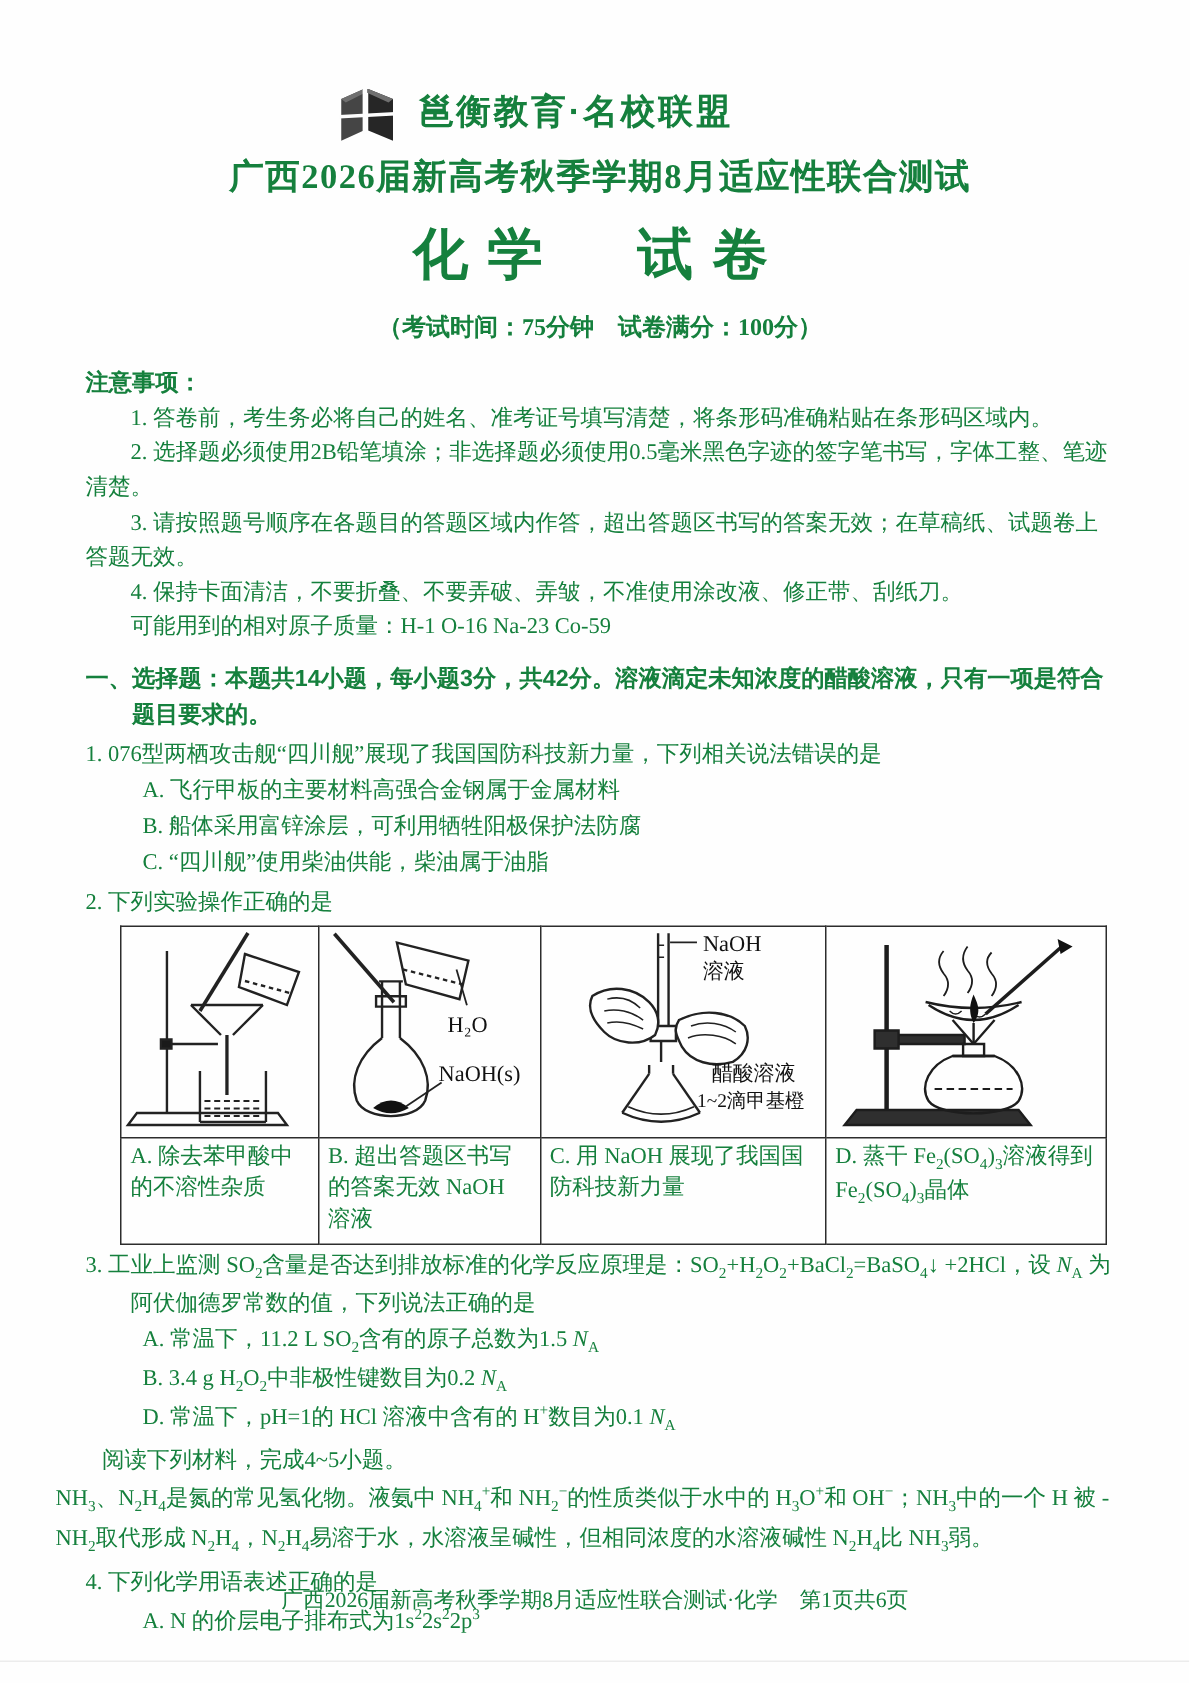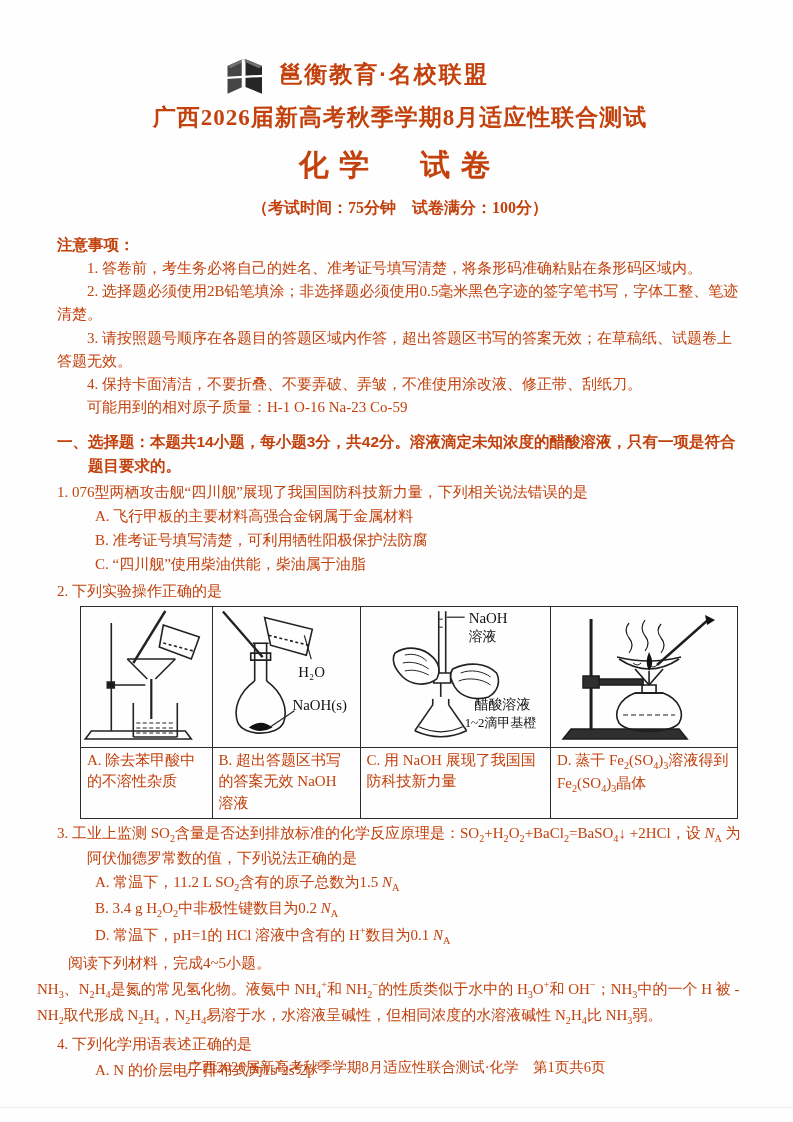--- a/index.html
+++ b/index.html
@@ -1,31 +1,31 @@
 <!DOCTYPE html>
 <html><head>
 <meta charset="utf-8">
 <style>
   html,body{margin:0;padding:0;background:#ffffff;}
   .page{
     position:relative;
     width:793px;height:1122px;
     background:#fefefe;
-    color:#c2410c;
+    color:#15803d;
     font-family:"Liberation Serif","DejaVu Serif",serif;
     font-size:15px;line-height:1.55;
     overflow:hidden;
     margin:0 auto;
   }
   .content{padding:54px 50px 0 57px;}
   
   .brand-row{display:flex;align-items:center;justify-content:center;gap:12px;margin-right:90px;}
   .brand-text{font-family:"Liberation Sans","DejaVu Sans",sans-serif;font-weight:bold;font-size:23px;letter-spacing:2px;}
   .exam-title{text-align:center;font-weight:bold;font-size:23px;margin-top:4px;letter-spacing:1px;}
-  .paper-title{text-align:center;font-weight:bold;font-size:30px;letter-spacing:0.35em;margin-top:6px;}
+  .paper-title{text-align:center;font-weight:bold;font-size:37px;letter-spacing:0.35em;margin-top:6px;}
   .paper-meta{text-align:center;font-weight:bold;font-size:16px;margin-top:8px;}
   
   .notices{margin-top:12px;}
   .notices-heading{font-family:"Liberation Sans","DejaVu Sans",sans-serif;font-weight:bold;font-size:15.5px;}
   .notice-item{text-indent:2em;}
   .atomic-masses{text-indent:2em;}
   
   .sec-heading{font-family:"Liberation Sans","DejaVu Sans",sans-serif;font-weight:bold;font-size:15.5px;
                padding-left:2em;text-indent:-2em;margin-top:10px;}
   .question{padding-left:2em;text-indent:-2em;margin-top:3px;}
@@ -79,21 +79,21 @@
       <div class="notice-item">3. 请按照题号顺序在各题目的答题区域内作答，超出答题区书写的答案无效；在草稿纸、试题卷上答题无效。</div>
       <div class="notice-item">4. 保持卡面清洁，不要折叠、不要弄破、弄皱，不准使用涂改液、修正带、刮纸刀。</div>
       <div class="atomic-masses">可能用到的相对原子质量：H-1 O-16 Na-23 Co-59</div>
     </div>
 
     <div class="sec-heading">一、选择题：本题共14小题，每小题3分，共42分。溶液滴定未知浓度的醋酸溶液，只有一项是符合题目要求的。</div>
 
     <div class="question">1. 076型两栖攻击舰“四川舰”展现了我国国防科技新力量，下列相关说法错误的是</div>
     <div class="options">
       <div class="option">A. 飞行甲板的主要材料高强合金钢属于金属材料</div>
-      <div class="option">B. 准考证号填写清楚，可利用牺牲阳极保护法防腐</div>
+      <div class="option">B. 船体采用富锌涂层，可利用牺牲阳极保护法防腐</div>
       <div class="option">C. “四川舰”使用柴油供能，柴油属于油脂</div>
     </div>
 
     <div class="question">2. 下列实验操作正确的是</div>
     <table class="q2-table">
       <tbody>
           <tr>
         <td class="figcell col-a">
 
           <svg class="fig" viewBox="0 0 130 138">

